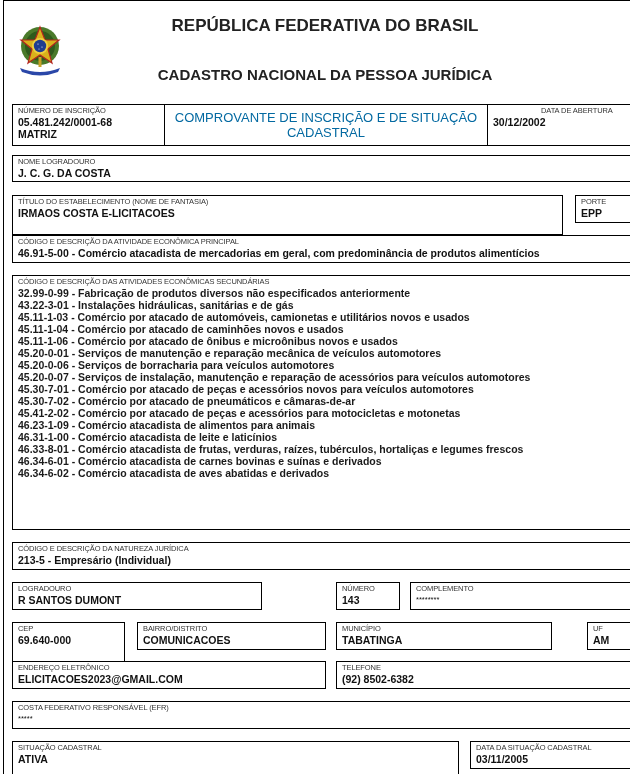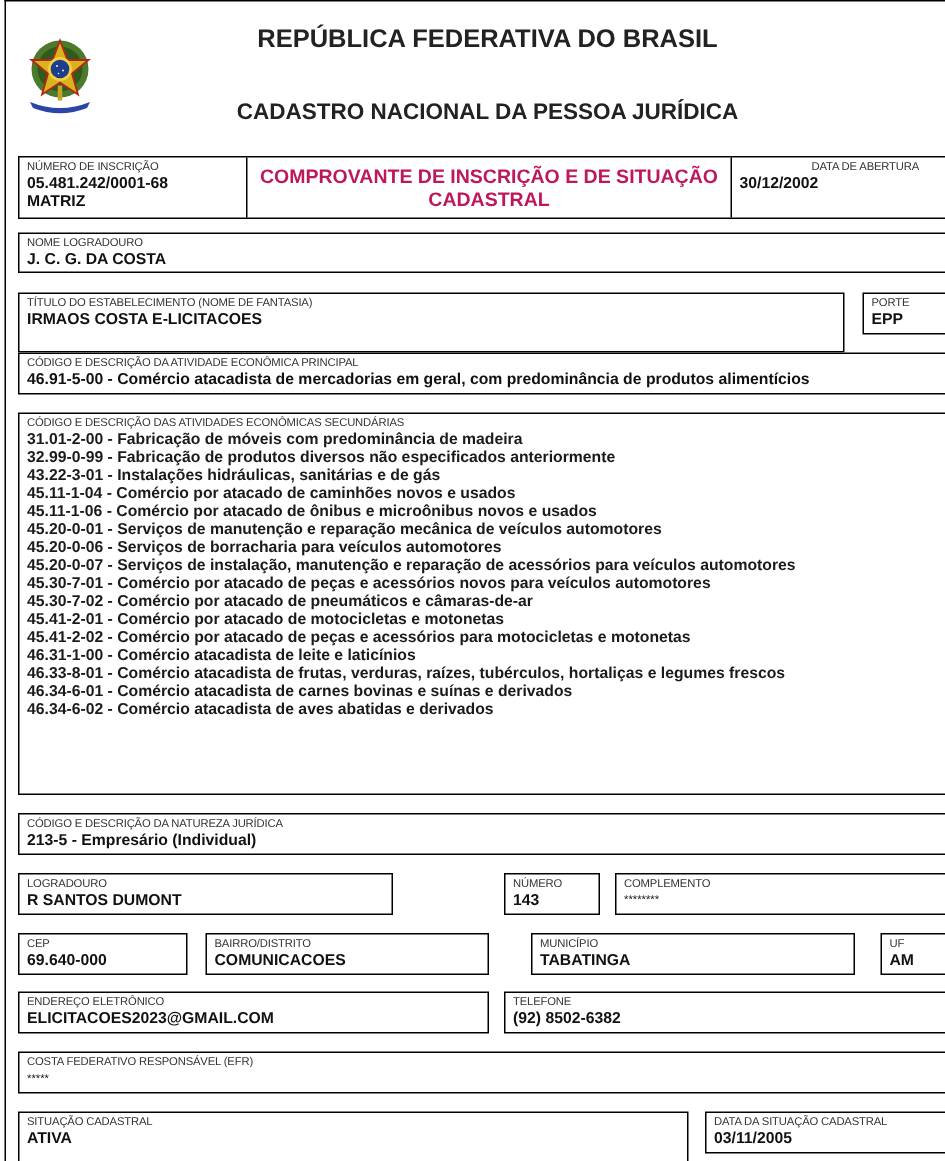--- a/index.html
+++ b/index.html
@@ -8,21 +8,21 @@
   .box { position: absolute; border: 1px solid #000; box-sizing: border-box; background: #fff; }
   .lbl { position: absolute; left: 5px; top: 1px; font-size: 7.5px; color: #333; white-space: nowrap; letter-spacing: -0.1px; }
   .val { position: absolute; left: 5px; top: 11px; font-size: 10.5px; font-weight: bold; color: #111; white-space: nowrap; }
   .val.small { font-size: 7.5px; font-weight: normal; top: 12px; }
   .h1 { position: absolute; left: 0; width: 650px; text-align: center; font-weight: bold; color: #222; white-space: nowrap; }
   .title1 { top: 16px; font-size: 17px; }
   .title2 { top: 66px; font-size: 15px; }
   .crest { position: absolute; left: 17px; top: 24px; width: 46px; height: 52px; }
   .list { position: absolute; left: 5px; top: 11px; font-size: 10.5px; font-weight: bold; line-height: 12px; }
   .list div { white-space: nowrap; }
-  .center-title { position: absolute; left: 0; right: 0; top: 5px; text-align: center; font-size: 13px; font-weight: bold; line-height: 15px; color: #be185d; }
+  .center-title { position: absolute; left: 0; right: 0; top: 5px; text-align: center; font-size: 13px; font-weight: normal; line-height: 15px; color: #0369a1; }
   .vdiv { position: absolute; top: 0; bottom: 0; border-left: 1px solid #000; }
 </style>
 </head>
 <body>
 
 <div class="frame"></div>
 
 <svg class="crest" viewBox="0 0 46 52">
   <circle cx="23" cy="22" r="19" fill="#4a7a2a"></circle>
   <circle cx="23" cy="22" r="15" fill="#2f5a1c"></circle>
@@ -69,32 +69,32 @@
 </div>
 
 <div class="box" style="left:12px; top:235px; width:640px; height:28px;">
   <span class="lbl">CÓDIGO E DESCRIÇÃO DA ATIVIDADE ECONÔMICA PRINCIPAL</span>
   <span class="val">46.91-5-00 - Comércio atacadista de mercadorias em geral, com predominância de produtos alimentícios</span>
 </div>
 
 <div class="box" style="left:12px; top:275px; width:640px; height:255px;">
   <span class="lbl">CÓDIGO E DESCRIÇÃO DAS ATIVIDADES ECONÔMICAS SECUNDÁRIAS</span>
   <div class="list">
-    <div>31.01-2-00 - Fabricação de móveis com predominância de madeira</div>
     <div>32.99-0-99 - Fabricação de produtos diversos não especificados anteriormente</div>
     <div>43.22-3-01 - Instalações hidráulicas, sanitárias e de gás</div>
+    <div>45.11-1-03 - Comércio por atacado de automóveis, camionetas e utilitários novos e usados</div>
     <div>45.11-1-04 - Comércio por atacado de caminhões novos e usados</div>
     <div>45.11-1-06 - Comércio por atacado de ônibus e microônibus novos e usados</div>
     <div>45.20-0-01 - Serviços de manutenção e reparação mecânica de veículos automotores</div>
     <div>45.20-0-06 - Serviços de borracharia para veículos automotores</div>
     <div>45.20-0-07 - Serviços de instalação, manutenção e reparação de acessórios para veículos automotores</div>
     <div>45.30-7-01 - Comércio por atacado de peças e acessórios novos para veículos automotores</div>
     <div>45.30-7-02 - Comércio por atacado de pneumáticos e câmaras-de-ar</div>
-    <div>45.41-2-01 - Comércio por atacado de motocicletas e motonetas</div>
     <div>45.41-2-02 - Comércio por atacado de peças e acessórios para motocicletas e motonetas</div>
+    <div>46.23-1-09 - Comércio atacadista de alimentos para animais</div>
     <div>46.31-1-00 - Comércio atacadista de leite e laticínios</div>
     <div>46.33-8-01 - Comércio atacadista de frutas, verduras, raízes, tubérculos, hortaliças e legumes frescos</div>
     <div>46.34-6-01 - Comércio atacadista de carnes bovinas e suínas e derivados</div>
     <div>46.34-6-02 - Comércio atacadista de aves abatidas e derivados</div>
   </div>
 </div>
 
 <div class="box" style="left:12px; top:542px; width:640px; height:28px;">
   <span class="lbl">CÓDIGO E DESCRIÇÃO DA NATUREZA JURÍDICA</span>
   <span class="val">213-5 - Empresário (Individual)</span>
@@ -106,29 +106,29 @@
 </div>
 <div class="box" style="left:336px; top:582px; width:64px; height:28px;padding-left:11px;">
   <span class="lbl">NÚMERO</span>
   <span class="val">143</span>
 </div>
 <div class="box" style="left:410px; top:582px; width:240px; height:28px;">
   <span class="lbl">COMPLEMENTO</span>
   <span class="val small">********</span>
 </div>
 
-<div class="box" style="left:12px; top:622px; width:113px; height:28px;">
+<div class="box" style="left:12px; top:622px; width:113px; height:40px;">
   <span class="lbl">CEP</span>
   <span class="val">69.640-000</span>
 </div>
 <div class="box" style="left:137px; top:622px; width:189px; height:28px;">
   <span class="lbl">BAIRRO/DISTRITO</span>
   <span class="val">COMUNICACOES</span>
 </div>
-<div class="box" style="left:354px; top:622px; width:216px; height:28px;">
+<div class="box" style="left:336px; top:622px; width:216px; height:28px;">
   <span class="lbl">MUNICÍPIO</span>
   <span class="val">TABATINGA</span>
 </div>
 <div class="box" style="left:587px; top:622px; width:60px; height:28px;">
   <span class="lbl">UF</span>
   <span class="val">AM</span>
 </div>
 
 <div class="box" style="left:12px; top:661px; width:314px; height:28px;">
   <span class="lbl">ENDEREÇO ELETRÔNICO</span>

